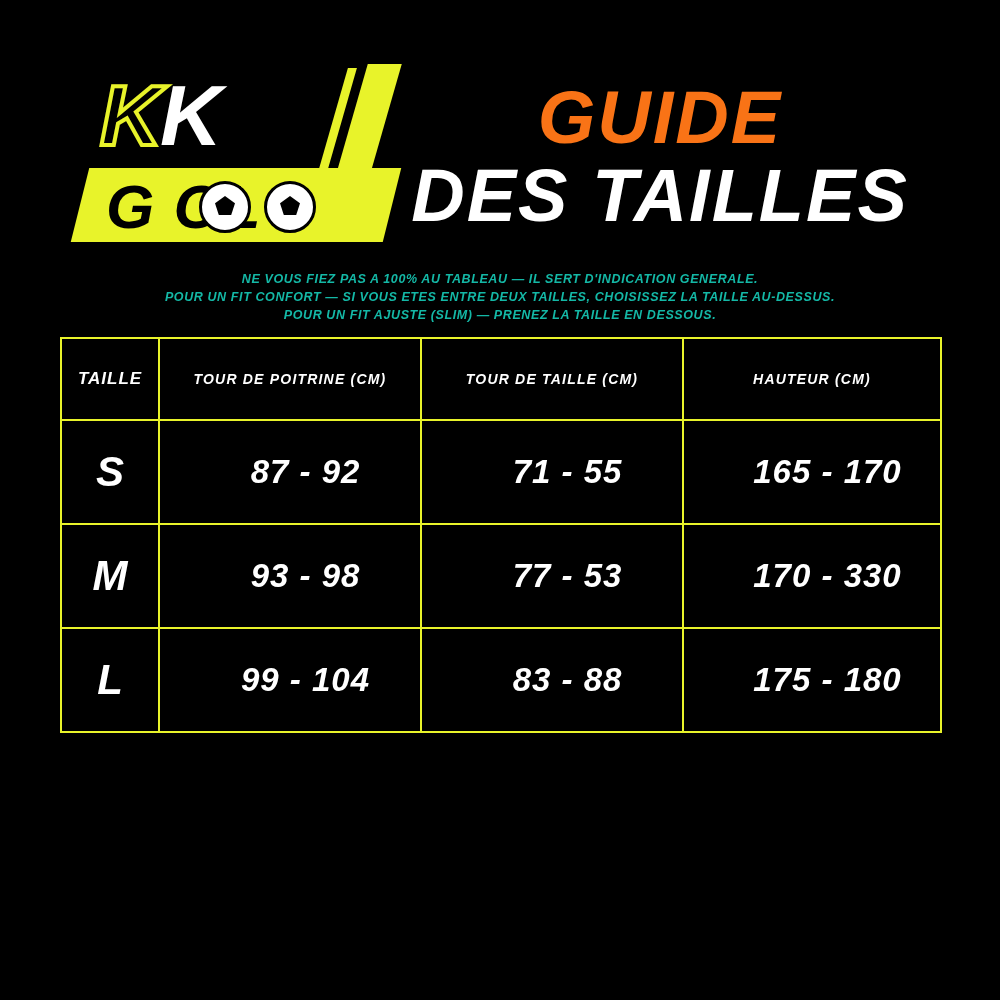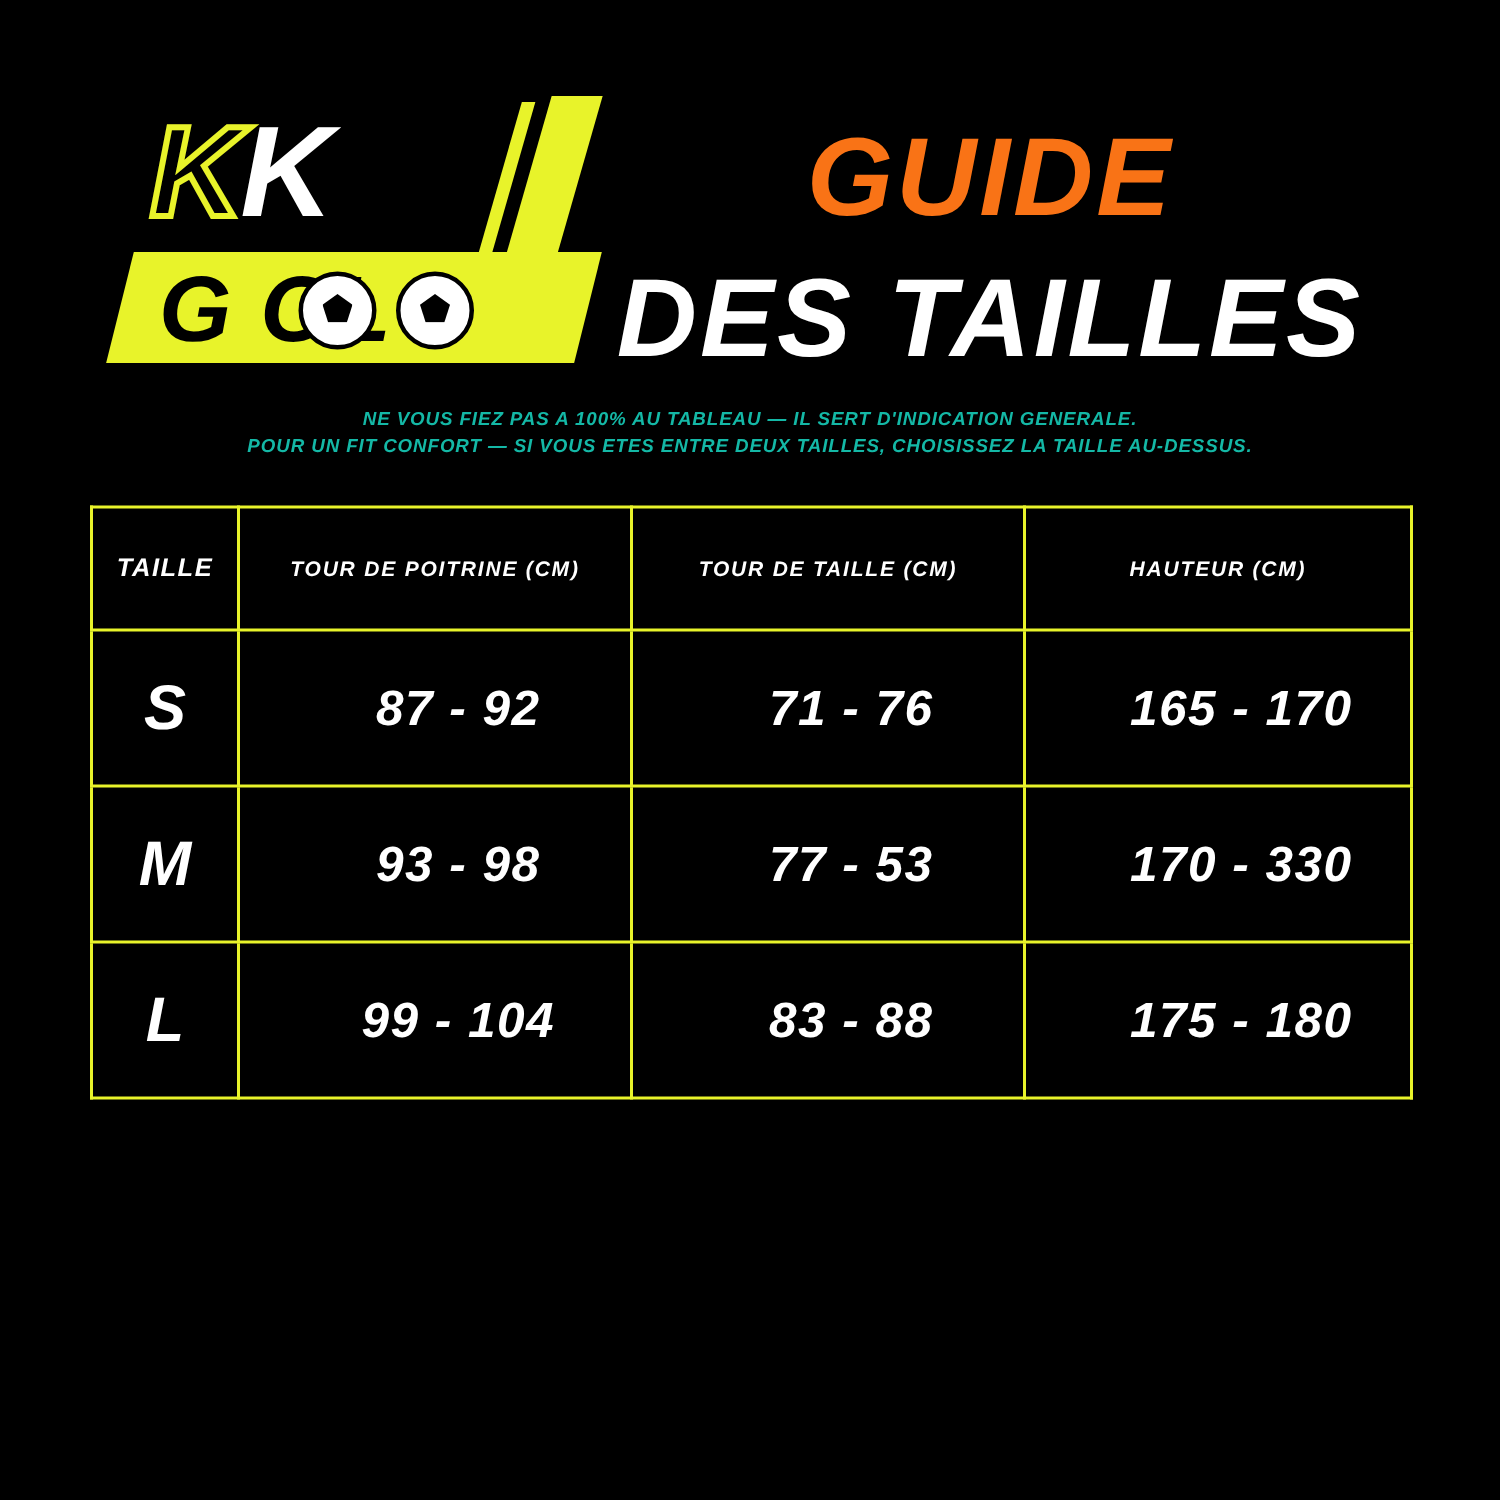--- a/index.html
+++ b/index.html
@@ -134,21 +134,21 @@
     color: #f97316;
   }
   .title-line2 {
     font-family: "Liberation Sans", sans-serif;
     font-weight: bold;
     font-style: italic;
     font-size: 74px;
     line-height: 1.0;
     letter-spacing: 2px;
     color: #ffffff;
-    margin-top: 20px;
+    margin-top: 4px;
   }
 
   
   .notes {
     position: absolute;
     top: 270px;
     left: 0;
     width: 1000px;
     text-align: center;
     font-size: 12.5px;
@@ -232,20 +232,21 @@
 
     <div class="title-wrap">
       <div class="title-line1">GUIDE</div>
       <div class="title-line2">DES TAILLES</div>
     </div>
   </div>
 
   <div class="notes">
     <div>NE VOUS FIEZ PAS A 100% AU TABLEAU — IL SERT D'INDICATION GENERALE.</div>
     <div>POUR UN FIT CONFORT — SI VOUS ETES ENTRE DEUX TAILLES, CHOISISSEZ LA TAILLE AU-DESSUS.</div>
+    <div>POUR UN FIT AJUSTE (SLIM) — PRENEZ LA TAILLE EN DESSOUS.</div>
   </div>
 
   <div class="table-wrap">
     <table class="size-table">
       <colgroup>
         <col class="c1">
           <col class="c2">
           <col class="c3">
           <col class="c4">
       </colgroup>
@@ -254,21 +255,21 @@
           <th class="col-taille">TAILLE</th>
           <th>TOUR DE POITRINE (CM)</th>
           <th>TOUR DE TAILLE (CM)</th>
           <th>HAUTEUR (CM)</th>
         </tr>
       </thead>
       <tbody>
         <tr>
           <td class="size-cell">S</td>
           <td class="val-cell">87 - 92</td>
-          <td class="val-cell">71 - 76</td>
+          <td class="val-cell">71 - 55</td>
           <td class="val-cell">165 - 170</td>
         </tr>
         <tr>
           <td class="size-cell">M</td>
           <td class="val-cell">93 - 98</td>
           <td class="val-cell">77 - 53</td>
           <td class="val-cell">170 - 330</td>
         </tr>
         <tr>
           <td class="size-cell">L</td>

